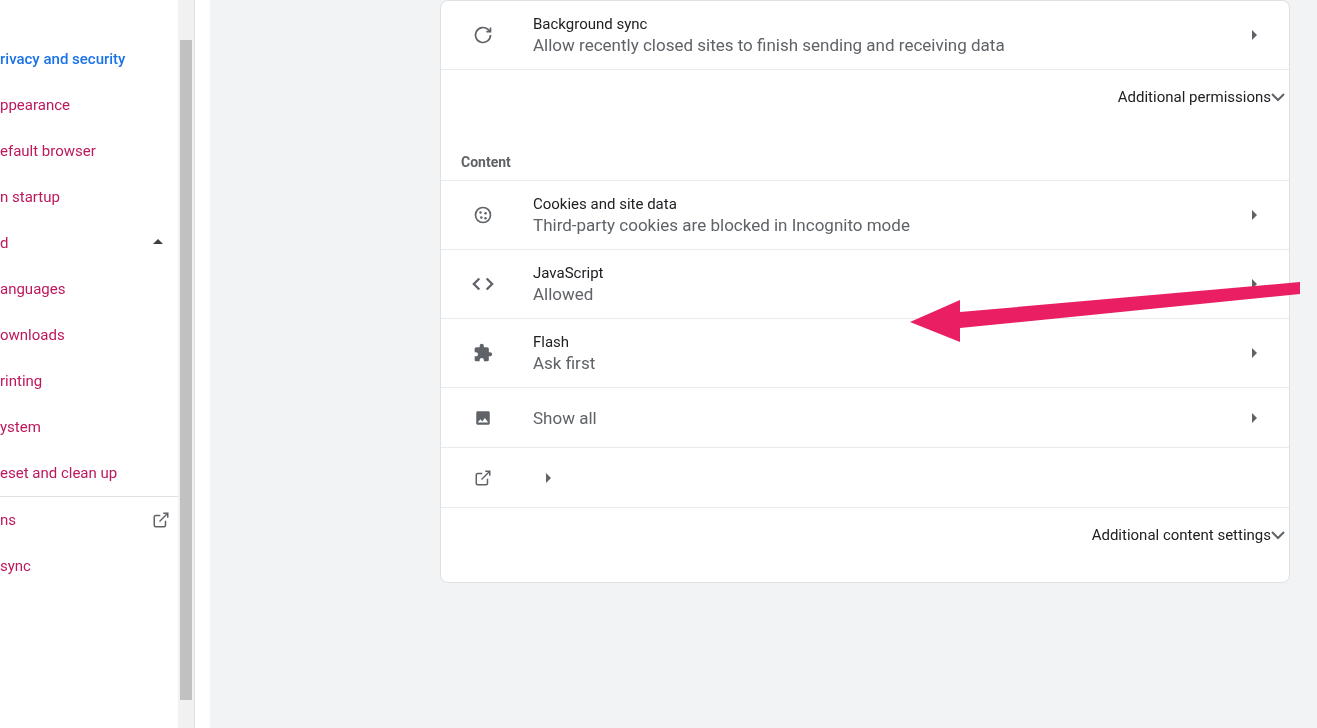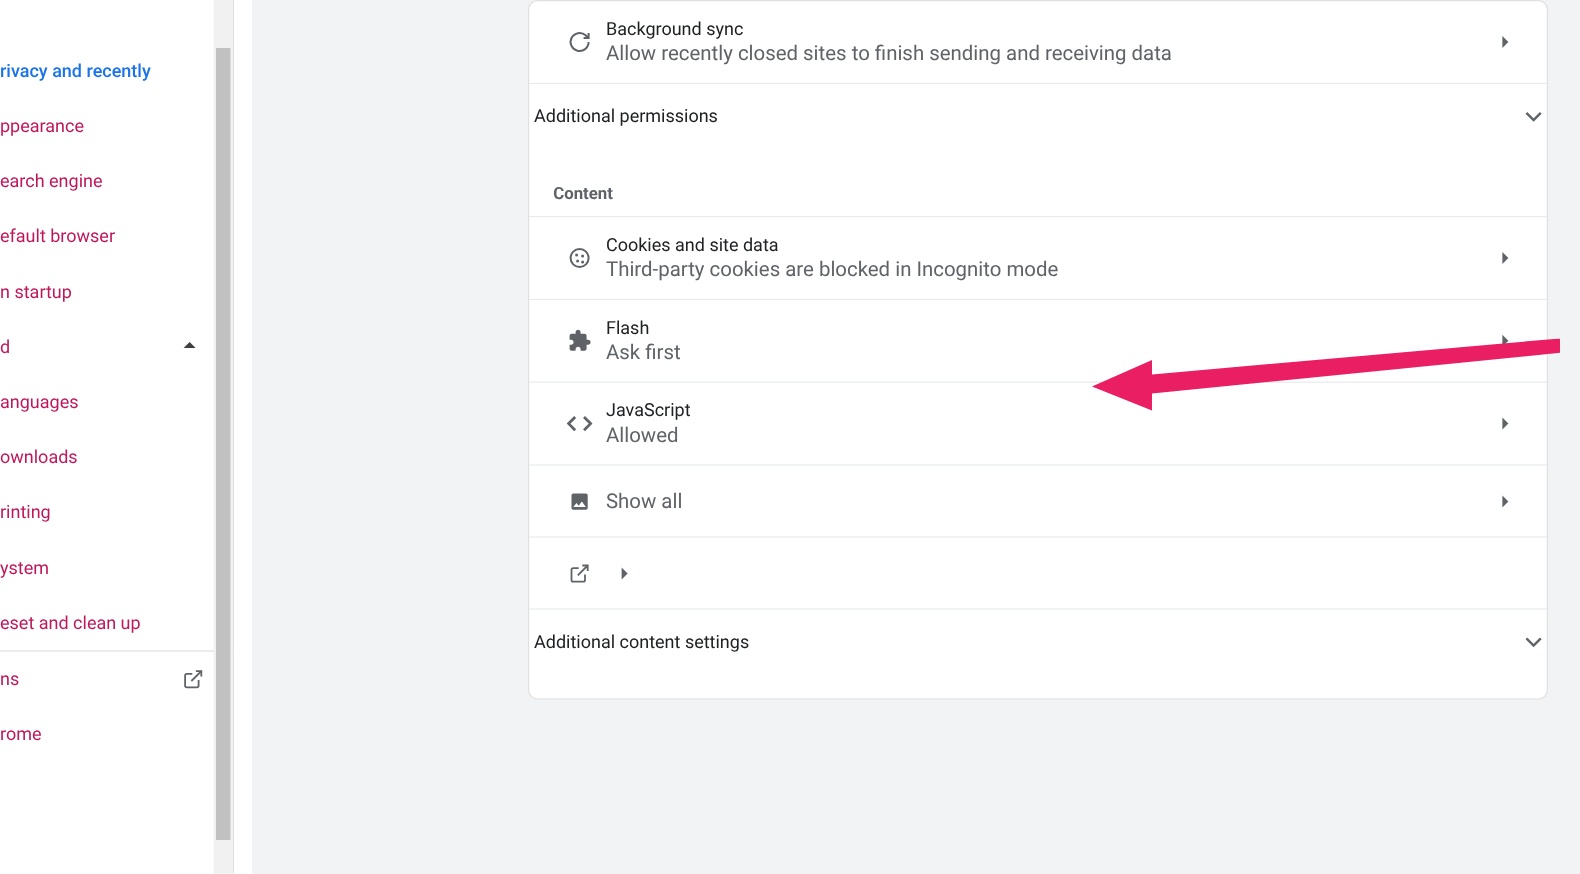--- a/index.html
+++ b/index.html
@@ -78,20 +78,21 @@
     border-radius: 8px;
     padding-bottom: 20px;
   }
   .row {
     display: flex;
     align-items: center;
     padding: 14px 20px;
     min-height: 60px;
     border-top: 1px solid #e8eaed;
     cursor: pointer;
+    gap: 28px;
   }
   .row.first { border-top: none; }
   .row .icon-slot {
     width: 44px;
     display: flex;
     justify-content: center;
     align-items: center;
     color: #5f6368;
   }
   .row .text-slot { flex: 1; }
@@ -100,43 +101,42 @@
   .row .arrow-slot { width: 30px; display:flex; justify-content:center; color:#5f6368; }
   .section-heading {
     font-size: 14px;
     color: #5f6368;
     padding: 30px 20px 10px 20px;
     font-weight: bold;
   }
   .expand-row {
     display: flex;
     align-items: center;
-    justify-content: space-between;
+    justify-content: flex-end;
     padding: 18px 4px;
     border-top: 1px solid #e8eaed;
     cursor: pointer;
   }
   .expand-row .label { font-size: 15px; color: #202124; }
   .arrow-annotation {
     position: absolute;
     left: 700px;
     top: 282px;
     pointer-events: none;
   }
   svg { display: block; }
 </style>
 </head>
 <body>
 
 <div class="sidebar">
   <div class="nav-items-top">
     <div class="nav-item" style="margin-top:-10px;">&nbsp;</div>
-    <div class="nav-item active"><span>rivacy and recently</span></div>
+    <div class="nav-item active"><span>rivacy and security</span></div>
     <div class="nav-item"><span>ppearance</span></div>
-    <div class="nav-item"><span>earch engine</span></div>
     <div class="nav-item"><span>efault browser</span></div>
     <div class="nav-item"><span>n startup</span></div>
   </div>
 
   <div class="nav-item">
     <span>d</span>
     <span class="nav-chevron">
       <svg width="12" height="8" viewBox="0 0 12 8">
           <path d="M1 6 L6 1 L11 6" fill="#3c4043"></path>
         </svg>
@@ -154,21 +154,21 @@
   <div class="nav-item">
     <span>ns</span>
     <span class="ext-icon">
       <svg width="18" height="18" viewBox="0 0 24 24" fill="none" stroke="#5f6368" stroke-width="2">
           <path d="M18 13v6a2 2 0 0 1-2 2H5a2 2 0 0 1-2-2V8a2 2 0 0 1 2-2h6"></path>
           <polyline points="15 3 21 3 21 9"></polyline>
           <line x1="10" y1="14" x2="21" y2="3"></line>
         </svg>
     </span>
   </div>
-  <div class="nav-item"><span>rome</span></div>
+  <div class="nav-item"><span>sync</span></div>
 
   <div class="sidebar-scroll">
     <div class="sidebar-scroll-thumb"></div>
   </div>
 </div>
 
 <div class="main">
   <div class="card">
 
     <div class="row first">
@@ -216,45 +216,45 @@
       </div>
       <div class="arrow-slot">
         <svg width="8" height="12" viewBox="0 0 8 12">
             <path d="M2 1 L7 6 L2 11" fill="#5f6368"></path>
           </svg>
       </div>
     </div>
 
     <div class="row">
       <div class="icon-slot">
-        <svg width="20" height="20" viewBox="0 0 24 24" fill="#5f6368">
-            <path d="M20.5 11H19V7c0-1.1-.9-2-2-2h-4V3.5C13 2.12 11.88 1 10.5 1S8 2.12 8 3.5V5H4c-1.1 0-2 .9-2 2v4h1.5C4.88 11 6 12.12 6 13.5S4.88 16 3.5 16H2v4c0 1.1.9 2 2 2h4v-1.5c0-1.38 1.12-2.5 2.5-2.5s2.5 1.12 2.5 2.5V22h4c1.1 0 2-.9 2-2v-4h1.5c1.38 0 2.5-1.12 2.5-2.5S21.88 11 20.5 11z"></path>
-          </svg>
-      </div>
-      <div class="text-slot">
-        <div class="label">Flash</div>
-        <div class="sub">Ask first</div>
-      </div>
-      <div class="arrow-slot">
-        <svg width="8" height="12" viewBox="0 0 8 12">
-            <path d="M2 1 L7 6 L2 11" fill="#5f6368"></path>
-          </svg>
-      </div>
-    </div>
-
-    <div class="row">
-      <div class="icon-slot">
         <svg width="22" height="16" viewBox="0 0 24 16" fill="none" stroke="#5f6368" stroke-width="2.5">
             <polyline points="8 2 2 8 8 14"></polyline>
             <polyline points="16 2 22 8 16 14"></polyline>
           </svg>
       </div>
       <div class="text-slot">
         <div class="label">JavaScript</div>
         <div class="sub">Allowed</div>
+      </div>
+      <div class="arrow-slot">
+        <svg width="8" height="12" viewBox="0 0 8 12">
+            <path d="M2 1 L7 6 L2 11" fill="#5f6368"></path>
+          </svg>
+      </div>
+    </div>
+
+    <div class="row">
+      <div class="icon-slot">
+        <svg width="20" height="20" viewBox="0 0 24 24" fill="#5f6368">
+            <path d="M20.5 11H19V7c0-1.1-.9-2-2-2h-4V3.5C13 2.12 11.88 1 10.5 1S8 2.12 8 3.5V5H4c-1.1 0-2 .9-2 2v4h1.5C4.88 11 6 12.12 6 13.5S4.88 16 3.5 16H2v4c0 1.1.9 2 2 2h4v-1.5c0-1.38 1.12-2.5 2.5-2.5s2.5 1.12 2.5 2.5V22h4c1.1 0 2-.9 2-2v-4h1.5c1.38 0 2.5-1.12 2.5-2.5S21.88 11 20.5 11z"></path>
+          </svg>
+      </div>
+      <div class="text-slot">
+        <div class="label">Flash</div>
+        <div class="sub">Ask first</div>
       </div>
       <div class="arrow-slot">
         <svg width="8" height="12" viewBox="0 0 8 12">
             <path d="M2 1 L7 6 L2 11" fill="#5f6368"></path>
           </svg>
       </div>
     </div>
 
     <div class="row">
       <div class="icon-slot">

